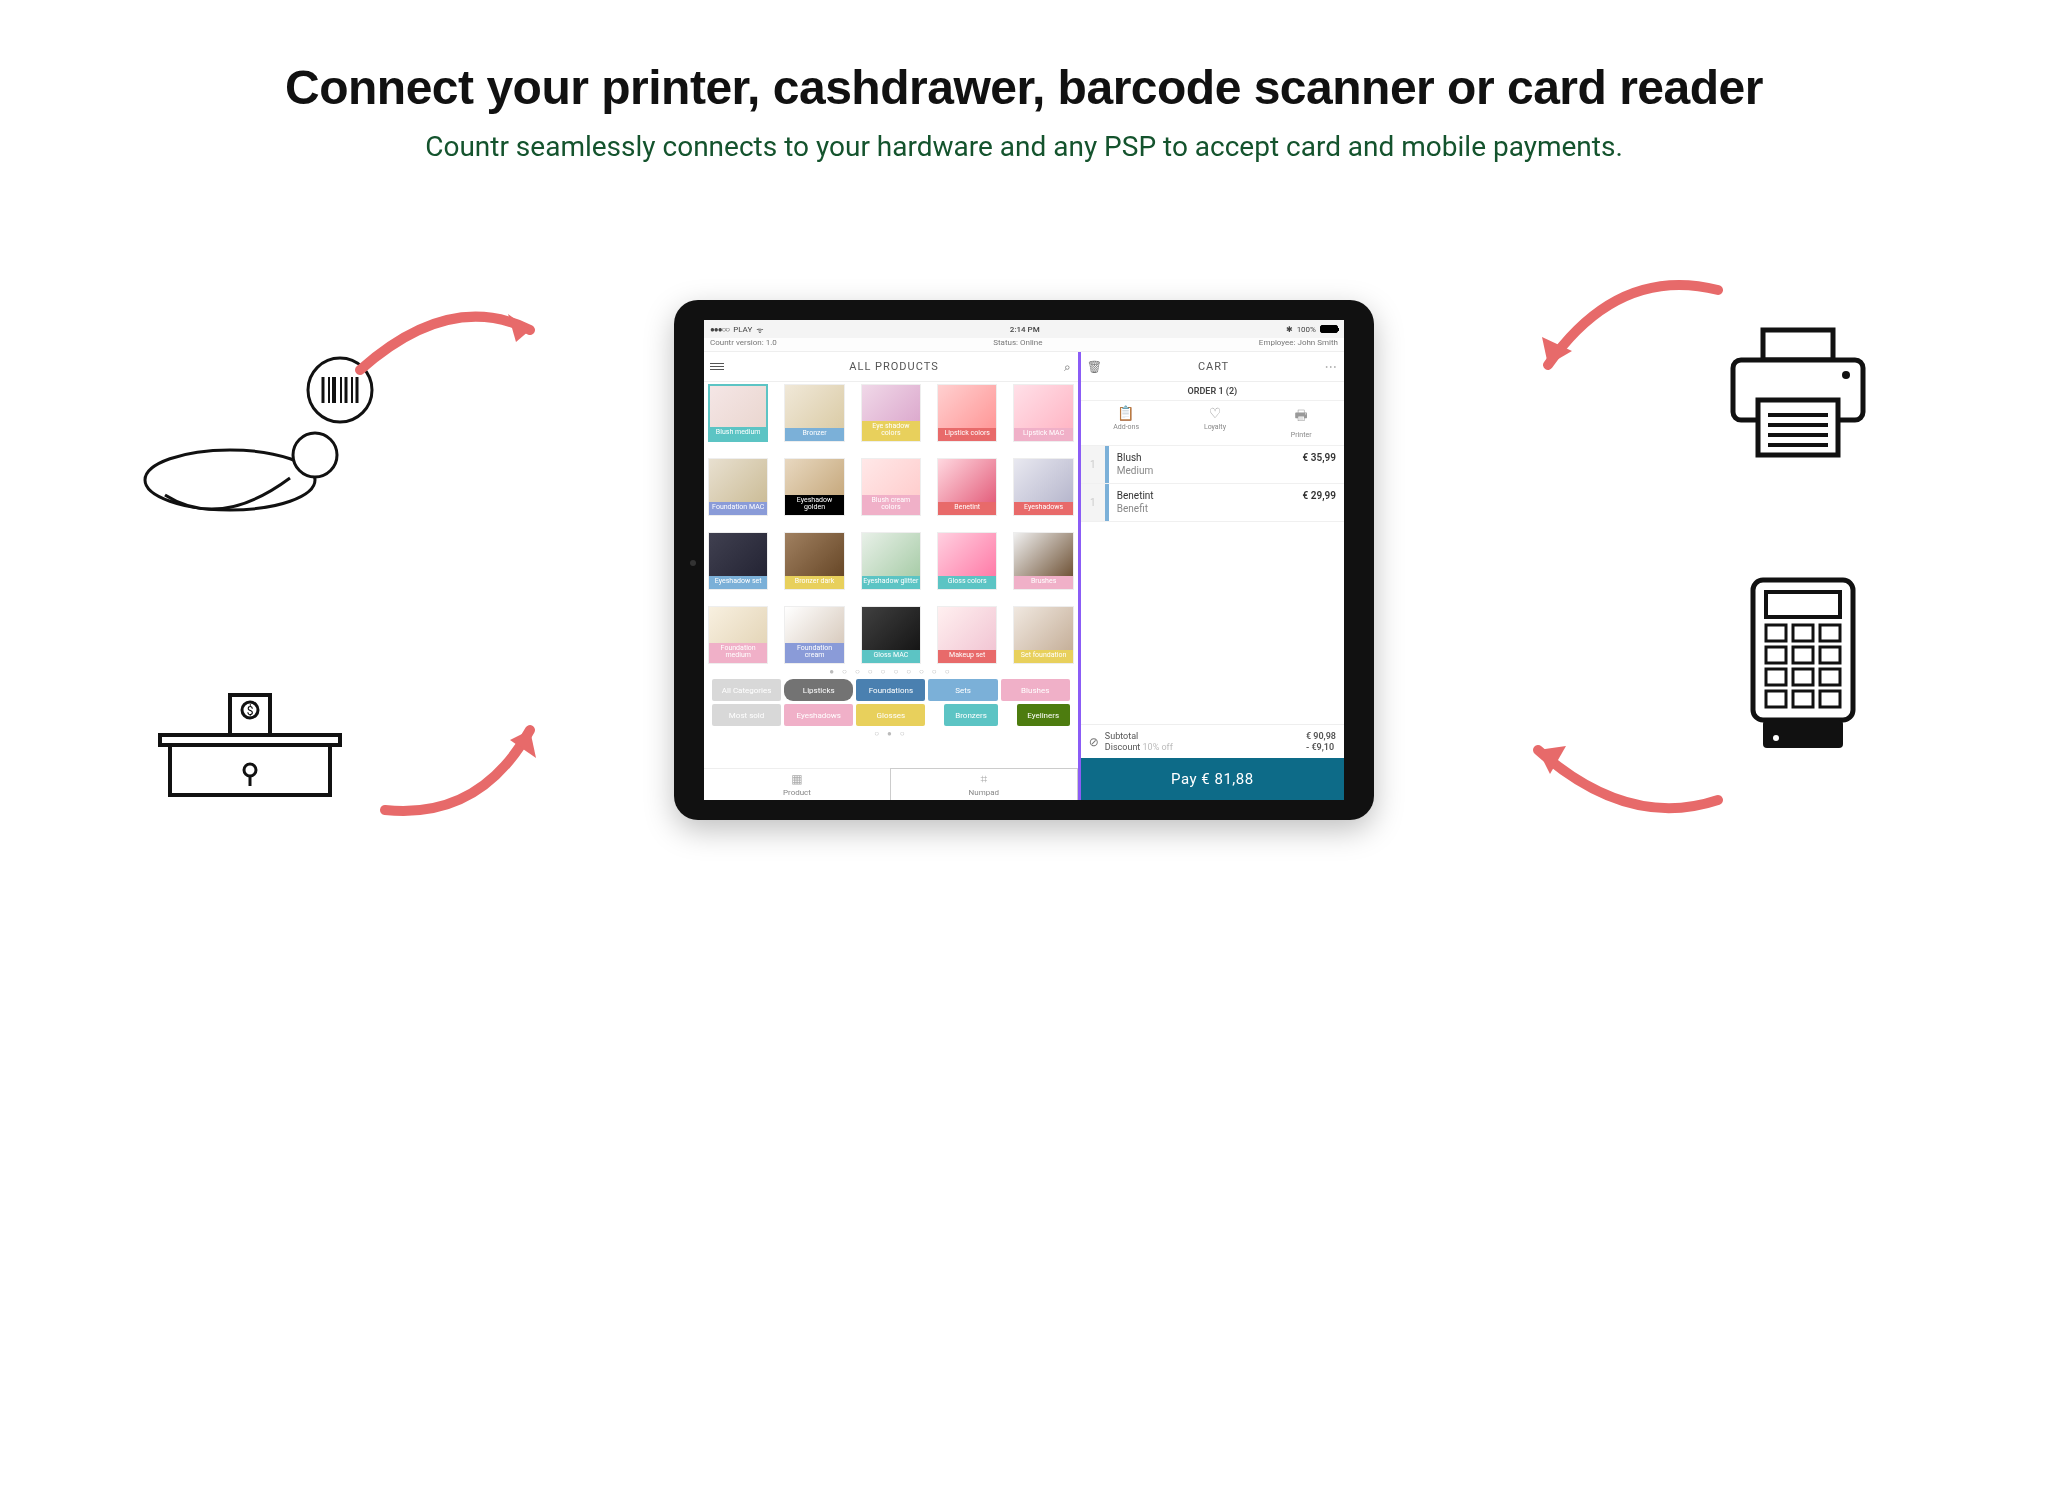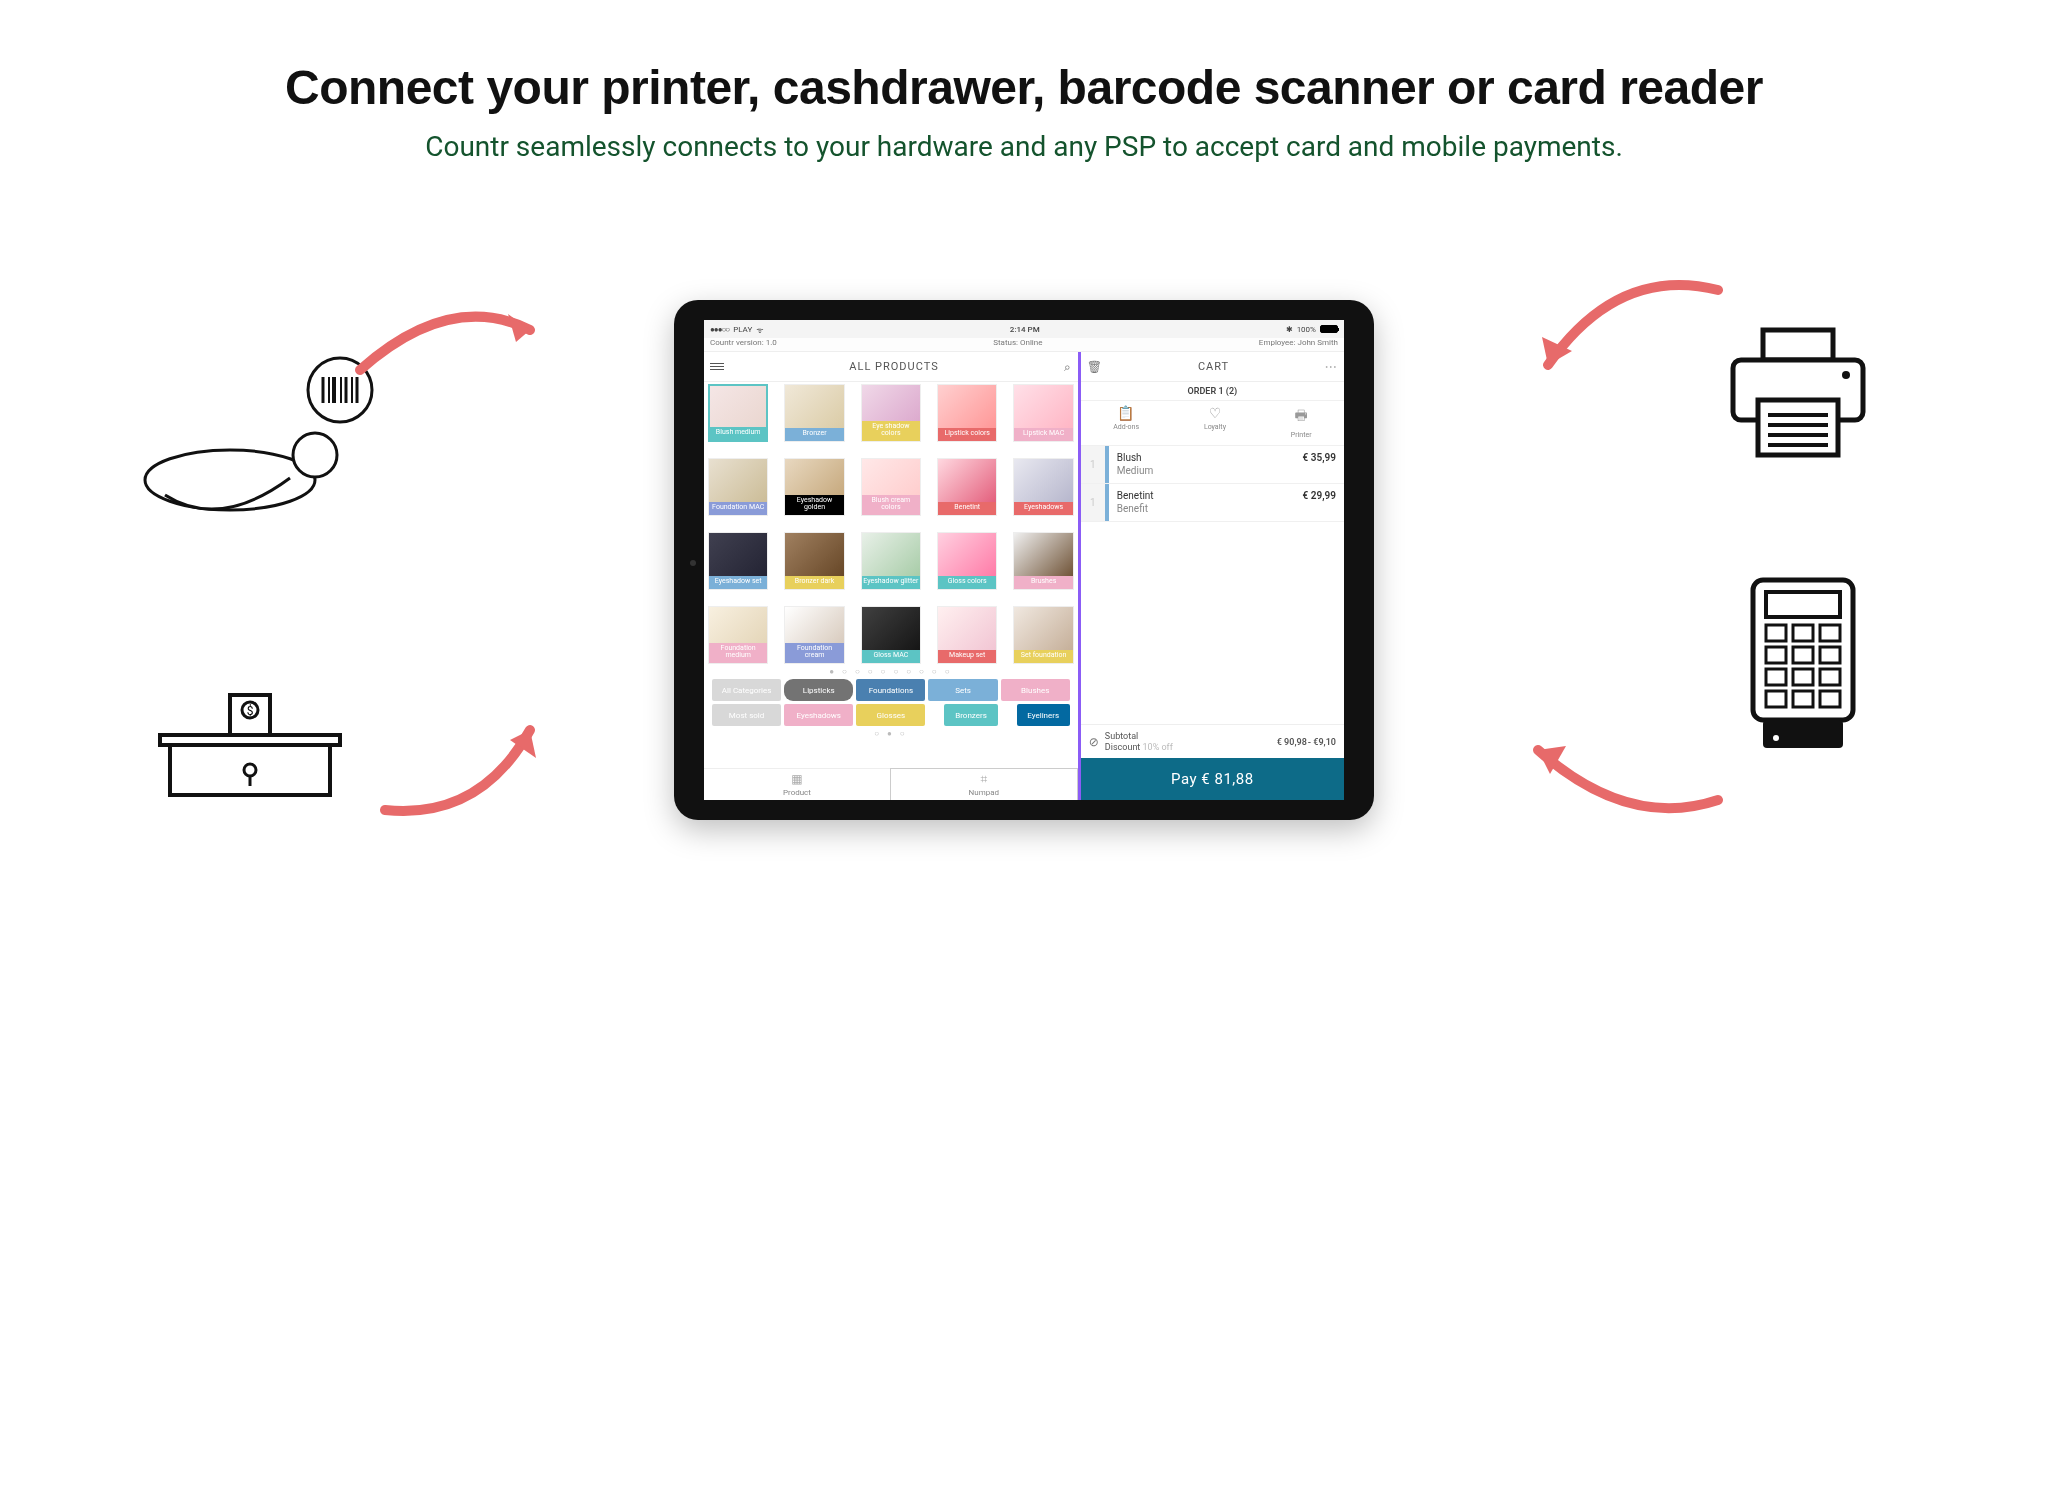--- a/index.html
+++ b/index.html
@@ -79,21 +79,21 @@
   .cart-item { display:flex; align-items:stretch; border-bottom:1px solid #f0f0f0; }
   .cart-qty { width:24px; background:#f4f4f4; color:#ccc; display:flex; align-items:center; justify-content:center; font-size:10px;}
   .cart-stripe { width:4px; background:#7bb0d8; }
   .cart-text { flex:1; padding:6px 8px; font-size:10px; line-height:1.25; color:#333;}
   .cart-sub { color:#888; }
   .cart-price { padding:6px 8px; font-size:10px; font-weight:600; color:#333;}
   
   .totals { border-top:1px solid #eee; display:flex; padding:6px 8px; gap:6px; font-size:9px; color:#555; align-items:center;}
   .totals-labels { flex:1; display:flex; flex-direction:column; gap:1px;}
   .totals-labels .dim { color:#bbb; }
-  .totals-values { text-align:right; display:flex; flex-direction:row; gap:1px; font-weight:600;margin-left:40px;}
+  .totals-values { display:flex; flex-direction:column; gap:1px; font-weight:600;margin-left:40px;}
   
   .pay-btn { height:42px; background:#0d6b88; color:#fff; display:flex; align-items:center; justify-content:center; font-size:15px; letter-spacing:.5px;}
   
   
   .periph { position:absolute; }
   .periph svg { overflow:visible; }
   
   .arrow { position:absolute; }
   .arrow svg path { fill:none; stroke:#e76a6a; stroke-width:10; stroke-linecap:round; }
   .arrow svg .head { fill:#e76a6a; stroke:none; }
@@ -324,21 +324,21 @@
           <div class="cat-grid" id="cat-grid">
               <div class="cat" style="background: rgb(216, 216, 216);">All Categories</div>
               <div class="cat" style="background: #737373; border-radius: 9px;">Lipsticks</div>
               <div class="cat" style="background: rgb(74, 128, 176);">Foundations</div>
               <div class="cat" style="background: rgb(123, 176, 216);">Sets</div>
               <div class="cat" style="background: rgb(240, 176, 200);">Blushes</div>
               <div class="cat" style="background: rgb(216, 216, 216);">Most sold</div>
               <div class="cat" style="background: rgb(240, 176, 200);">Eyeshadows</div>
               <div class="cat" style="background: rgb(232, 208, 92);">Glosses</div>
               <div class="cat" style="background: rgb(92, 196, 196); margin-left: 16px;">Bronzers</div>
-              <div class="cat" style="background: #0369a1; margin-left: 16px;">Eyeliners</div>
+              <div class="cat" style="background: #4d7c0f; margin-left: 16px;">Eyeliners</div>
             </div>
           <div class="cat-dots">○ ● ○</div>
         </div>
 
         <div class="bottom-tabs">
           <div class="btab">
             <span class="btab-ico">▦</span>
             <span>Product</span>
           </div>
           <div class="btab active">

